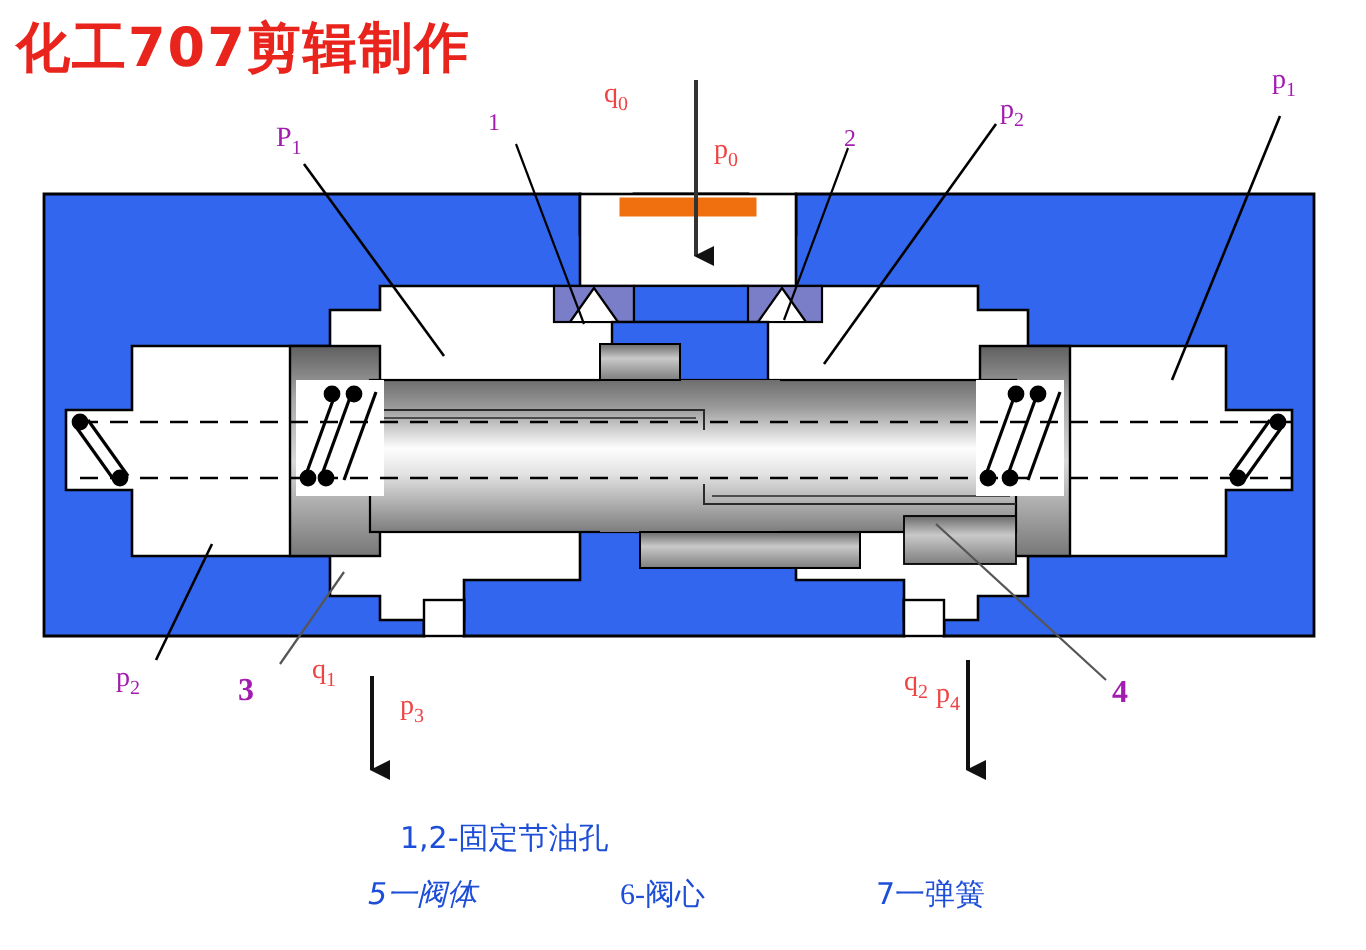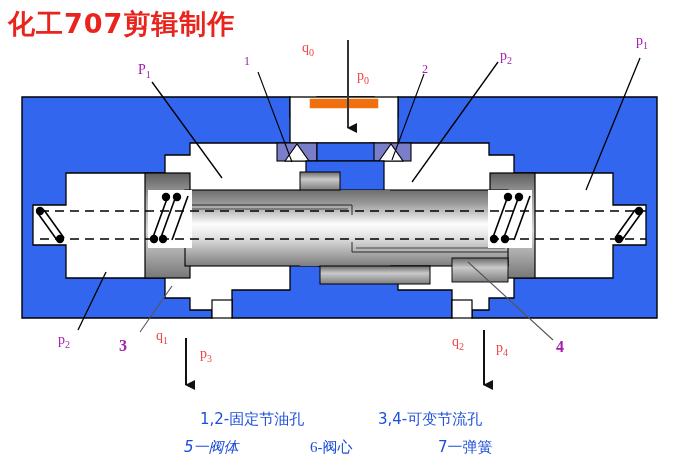--- a/index.html
+++ b/index.html
@@ -204,26 +204,25 @@
   </div>
   <div class="lbl gray" style="left:156px;top:328px;">
     <span>q</span><sub>1</sub>
   </div>
   <div class="lbl gray" style="left:200px;top:346px;">
     <span>p</span><sub>3</sub>
   </div>
   <div class="lbl gray" style="left:452px;top:334px;font-family:Liberation Serif, serif;">
     <span>q</span><sub>2</sub>
   </div>
-  <div class="lbl gray" style="left:496px;top:340px;">
+  <div class="lbl gray" style="left:468px;top:340px;">
     <span>p</span><sub>4</sub>
   </div>
   <div class="lbl bold" style="left:556px;top:338px;">
     <span>4</span>
   </div>
 
   <div class="cap" style="left:200px;top:410px;">1,2-固定节油孔</div>
-  <div class="cap" style="left:378px;top:410px;">3,4-可变节流孔</div>
   <div class="cap" style="left:184px;top:438px;font-style:italic;">5一阀体</div>
   <div class="cap" style="left:310px;top:438px;font-family:Liberation Serif, serif;">6-阀心</div>
   <div class="cap" style="left:438px;top:438px;">7一弹簧</div>
 
 </div>
 
 </body></html>

